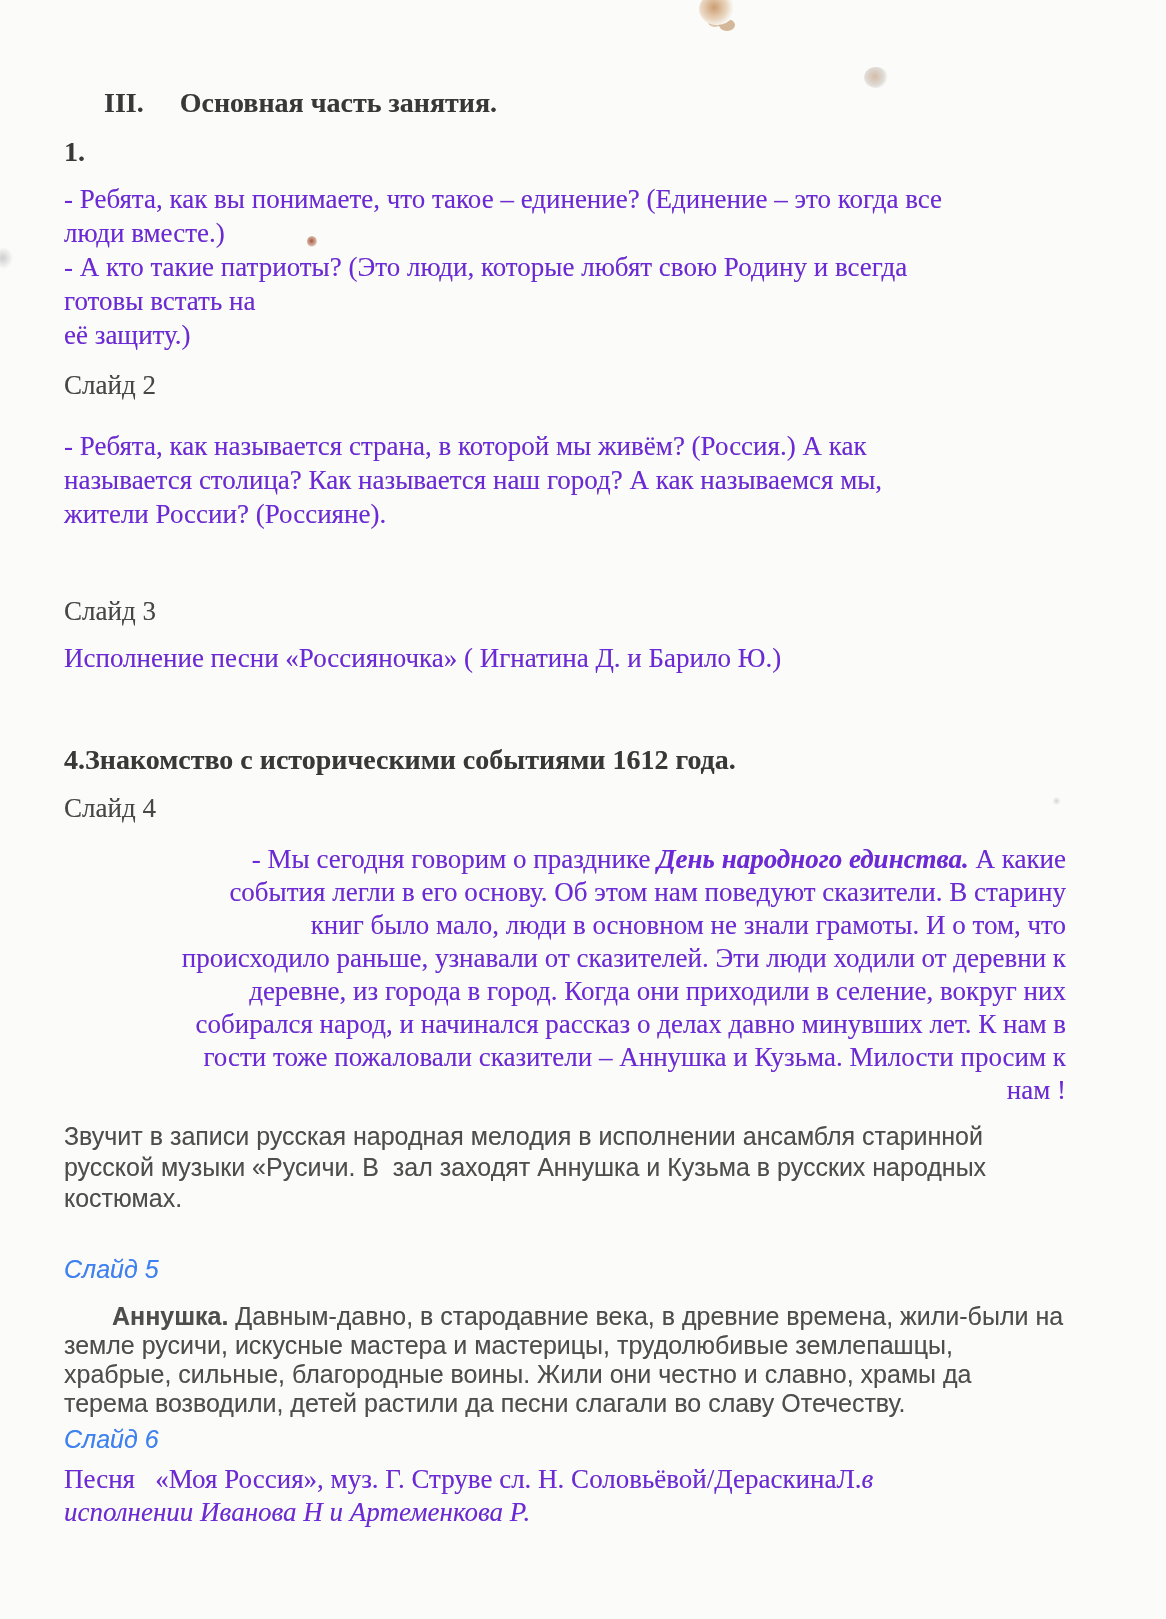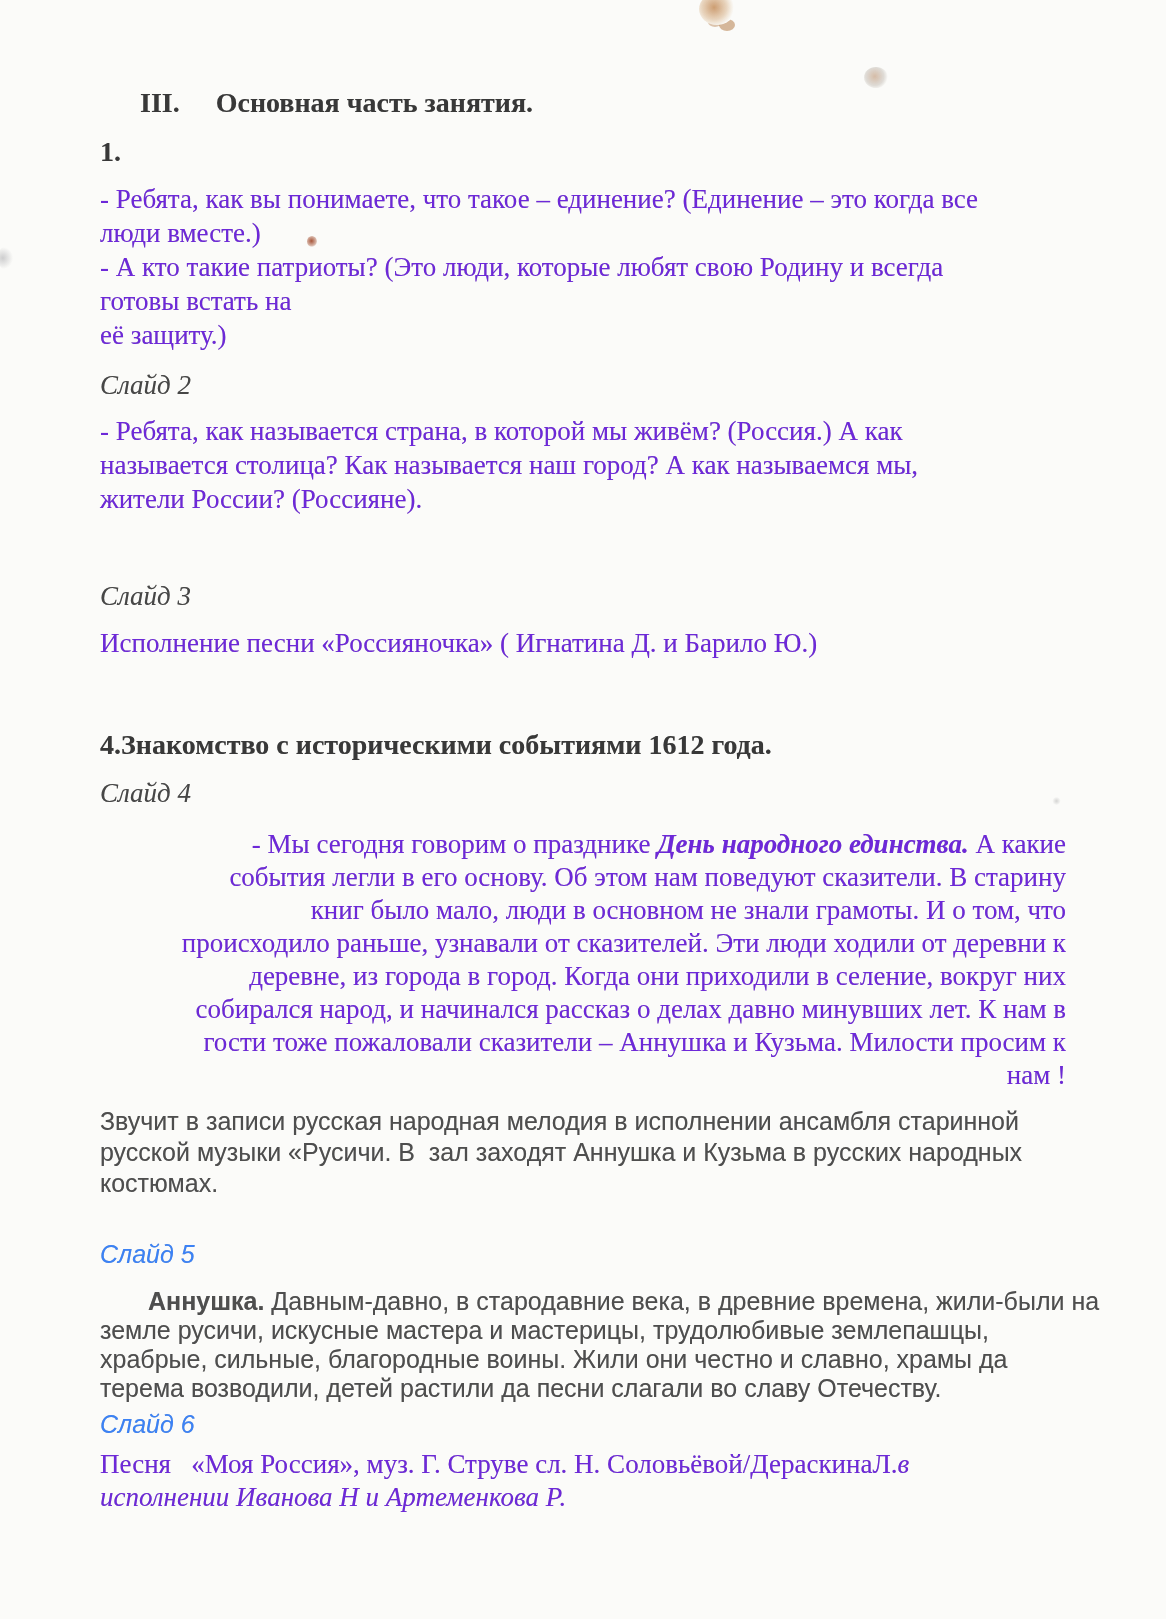--- a/index.html
+++ b/index.html
@@ -6,52 +6,52 @@
   body {
     width: 1166px; height: 1619px;
     background: #fbfbf9;
     position: relative;
     overflow: hidden;
     font-family: "Liberation Serif", serif;
     color: #3f3f3f;
   }
   .page {
     position: absolute; inset: 0;
-    padding: 86px 100px 0 100px;
+    padding: 86px 100px 0 64px;
     box-sizing: border-box;
   }
   .line { white-space: pre; }
 
   
   .serif { font-family: "Liberation Serif", serif; font-size: 27px; line-height: 34px; color: #6d28d9; }
   .serif-tight { line-height: 33px; }
   .h-main { font-size: 28px; line-height: 34px; font-weight: bold; color: #383838; padding-left: 40px; }
   .h-main .h-num { display: inline-block; margin-right: 36px; }
   .h-item { font-size: 28px; line-height: 34px; font-weight: bold; color: #383838; }
-  .slide-serif { font-size: 27px; line-height: 34px; font-style: italic; color: #474747; }
+  .slide-serif { font-size: 27px; line-height: 34px; color: #474747; }
 
   
   .sans { font-family: "Liberation Sans", sans-serif; font-size: 25px; color: #4e4e4e; }
   .sans-note { line-height: 31px; }
   .sans-tale { line-height: 29px; }
   .slide-sans { font-family: "Liberation Sans", sans-serif; font-size: 25px; line-height: 31px; font-style: italic; color: #3b82f6; }
 
   .b  { font-weight: bold; margin-left: 48px; }
   .i  { font-style: italic; }
   .bi { font-weight: bold; font-style: italic; }
 
   
   .page div { text-shadow: 0 0 0.6px rgba(70,70,70,0.35); }
 
   
   .mt-heading   { margin-top: 0; }
   .mt-item1     { margin-top: 15px; }
   .mt-para1     { margin-top: 13px; }
   .mt-slide2    { margin-top: 16px; }
-  .mt-para2     { margin-top: 12px; }
+  .mt-para2     { margin-top: 27px; }
   .mt-slide3    { margin-top: 63px; }
   .mt-song1     { margin-top: 13px; }
   .mt-heading2  { margin-top: 68px; }
   .mt-slide4    { margin-top: 14px; }
   .mt-para3     { margin-top: 18px; text-align: right; }
   .mt-note      { margin-top: 14px; }
   .mt-slide5    { margin-top: 40px; }
   .mt-para4     { margin-top: 17px; }
   .mt-slide6    { margin-top: 6px; }
   .mt-para5     { margin-top: 8px; }

